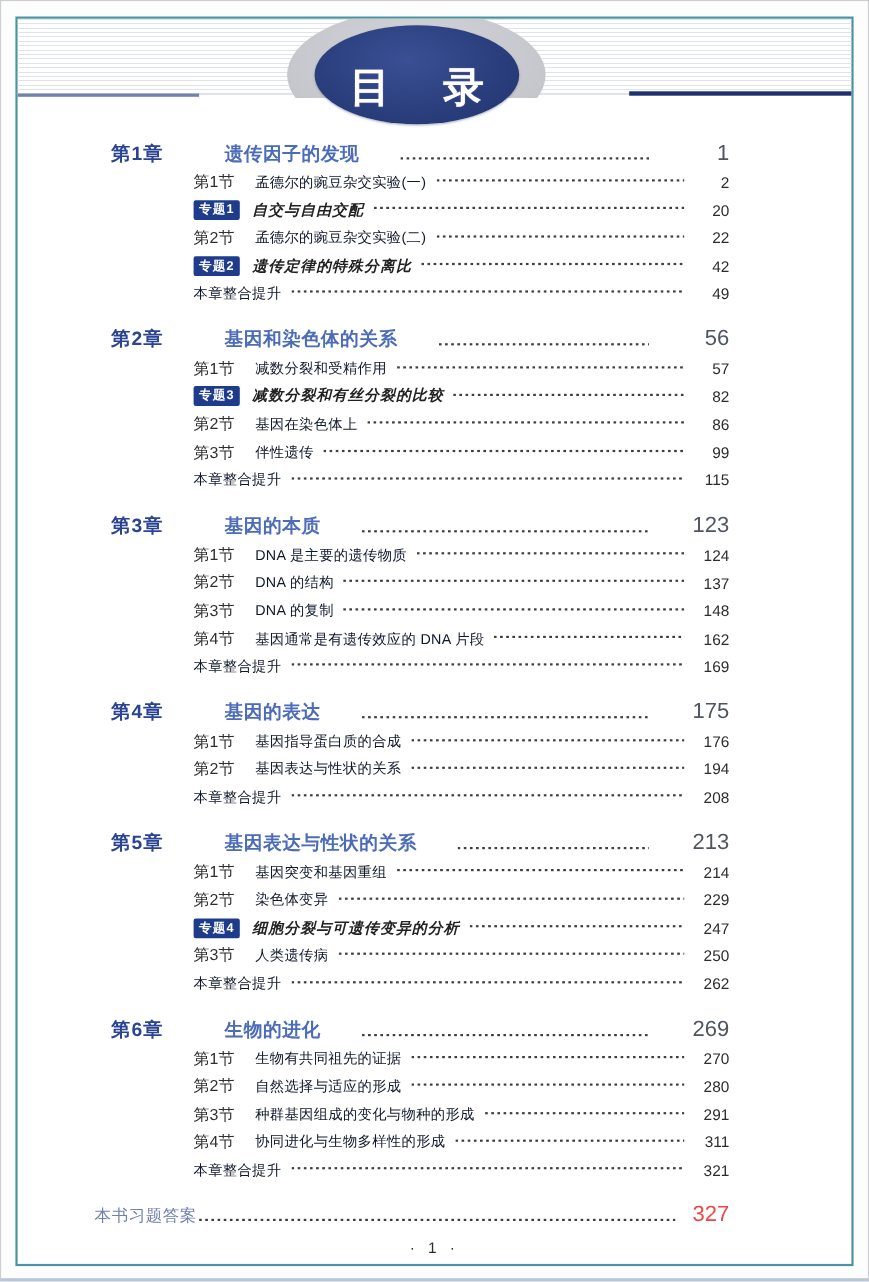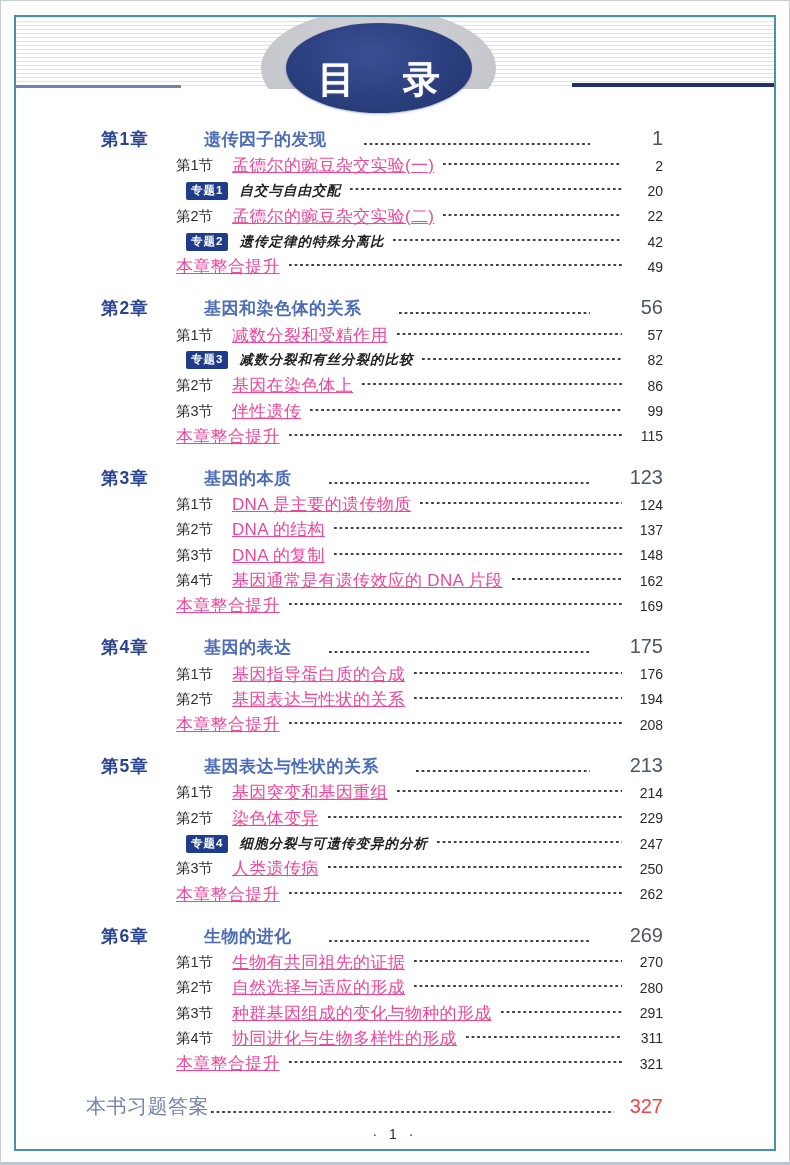--- a/index.html
+++ b/index.html
@@ -101,34 +101,32 @@
     display: flex; align-items: center;
     height: 25.3px;
     padding-left: 75px;
     white-space: nowrap;
   }
   .item-label {
     flex: 0 0 56px;
     font-size: 14.5px; color: #2e2e2e;
   }
   .item-title {
-    font-size: 17px; color: #ec4899;
+    font-size: 13px; color: #0f172a;
     letter-spacing: .3px;
-    text-decoration: underline;
   }
   .topic-badge {
     flex: 0 0 auto;
     background: #1f3c8c; color: #ffffff;
     font-size: 11.5px; font-weight: bold;
     padding: 1px 5px 2px 5px;
     border-radius: 2px;
     margin-right: 11px;
     letter-spacing: 1px;
     align-self: center;
-    margin-left: 10px;
   }
   .special-title {
     font-family: "DejaVu Serif", "Liberation Serif", serif;
     font-style: italic; font-weight: 600;
     font-size: 13.5px; color: #222222;
     letter-spacing: 1px;
   }
   .item-page {
     flex: 0 0 auto; min-width: 34px; text-align: right;
     font-size: 14px; color: #2c2c2c;
@@ -143,21 +141,21 @@
     background-position: left bottom;
   }
   .answers-row {
     display: flex; align-items: baseline;
     margin-left: -15px;
     margin-top: 16px;
     height: 28px;
     white-space: nowrap;
   }
   .answers-title {
-    font-size: 20px; color: #7280ae;
+    font-size: 15px; color: #7280ae;
     letter-spacing: .5px;
   }
   .answers-page {
     flex: 0 0 auto; min-width: 42px; text-align: right;
     font-size: 20px; color: #ef4444;
   }
   .answers-row .leader { margin-left: 2px; }
   .footer {
     position: absolute;
     left: 0; right: 0; bottom: 7px;

